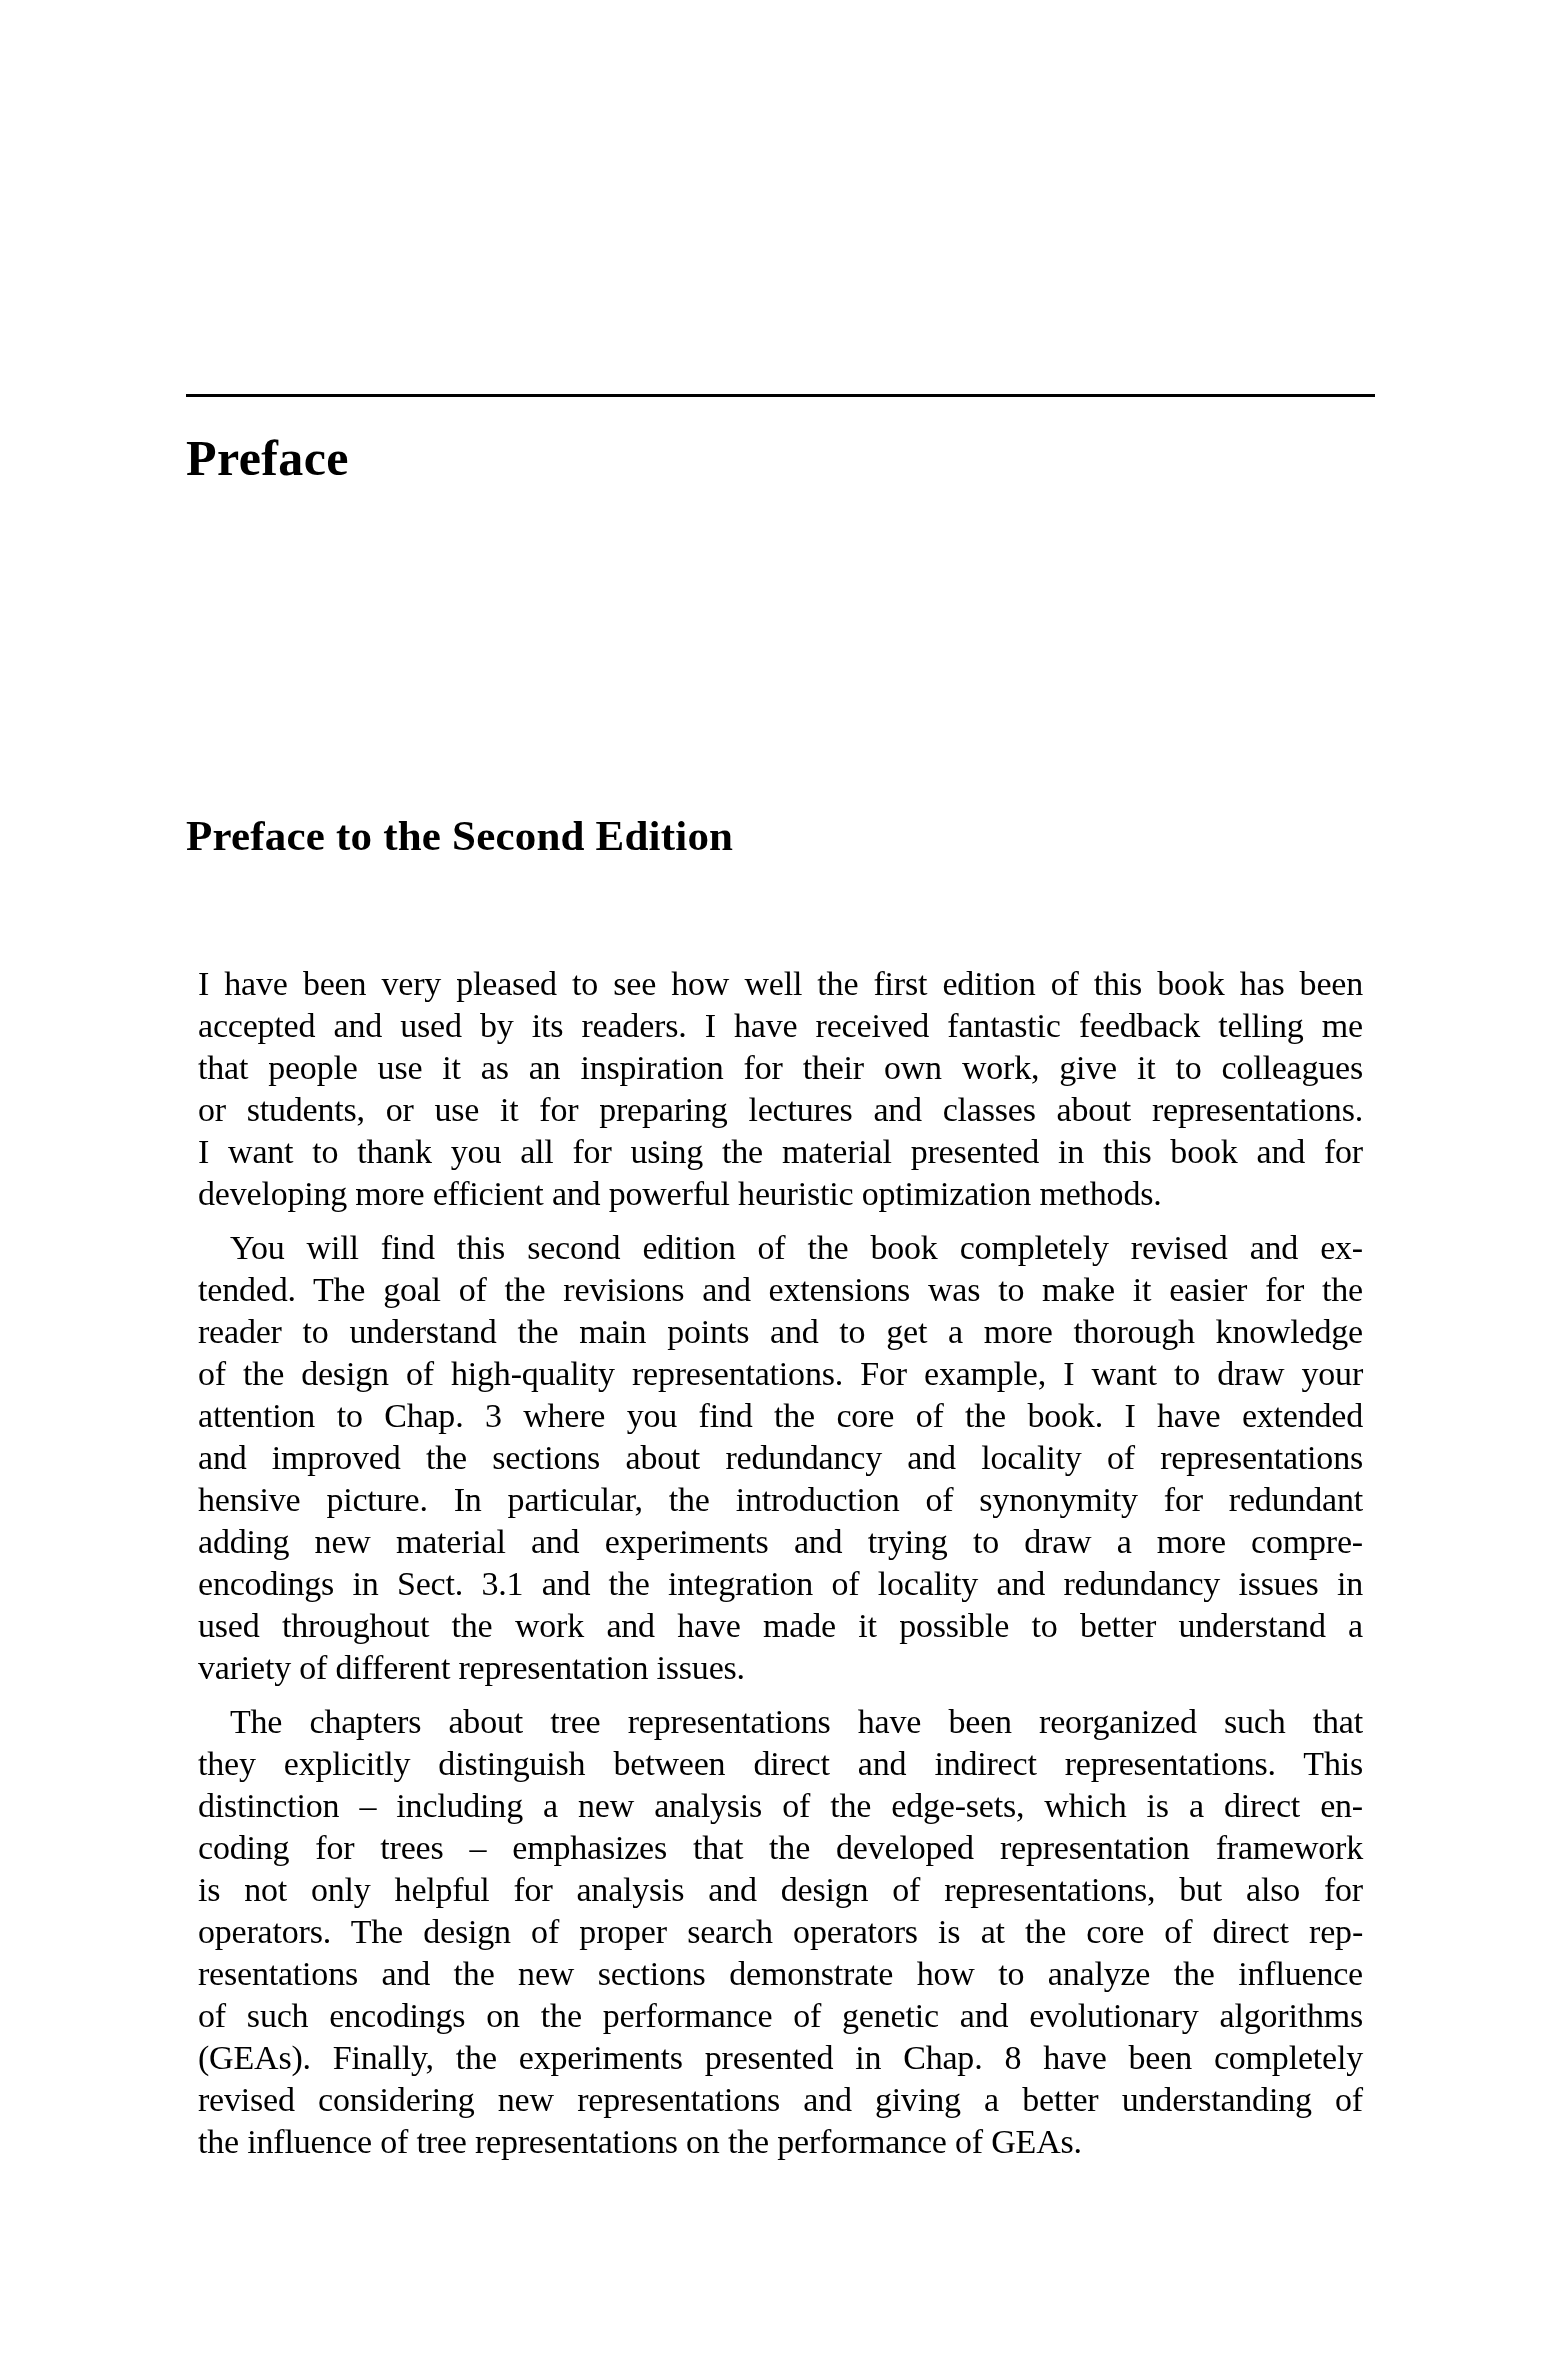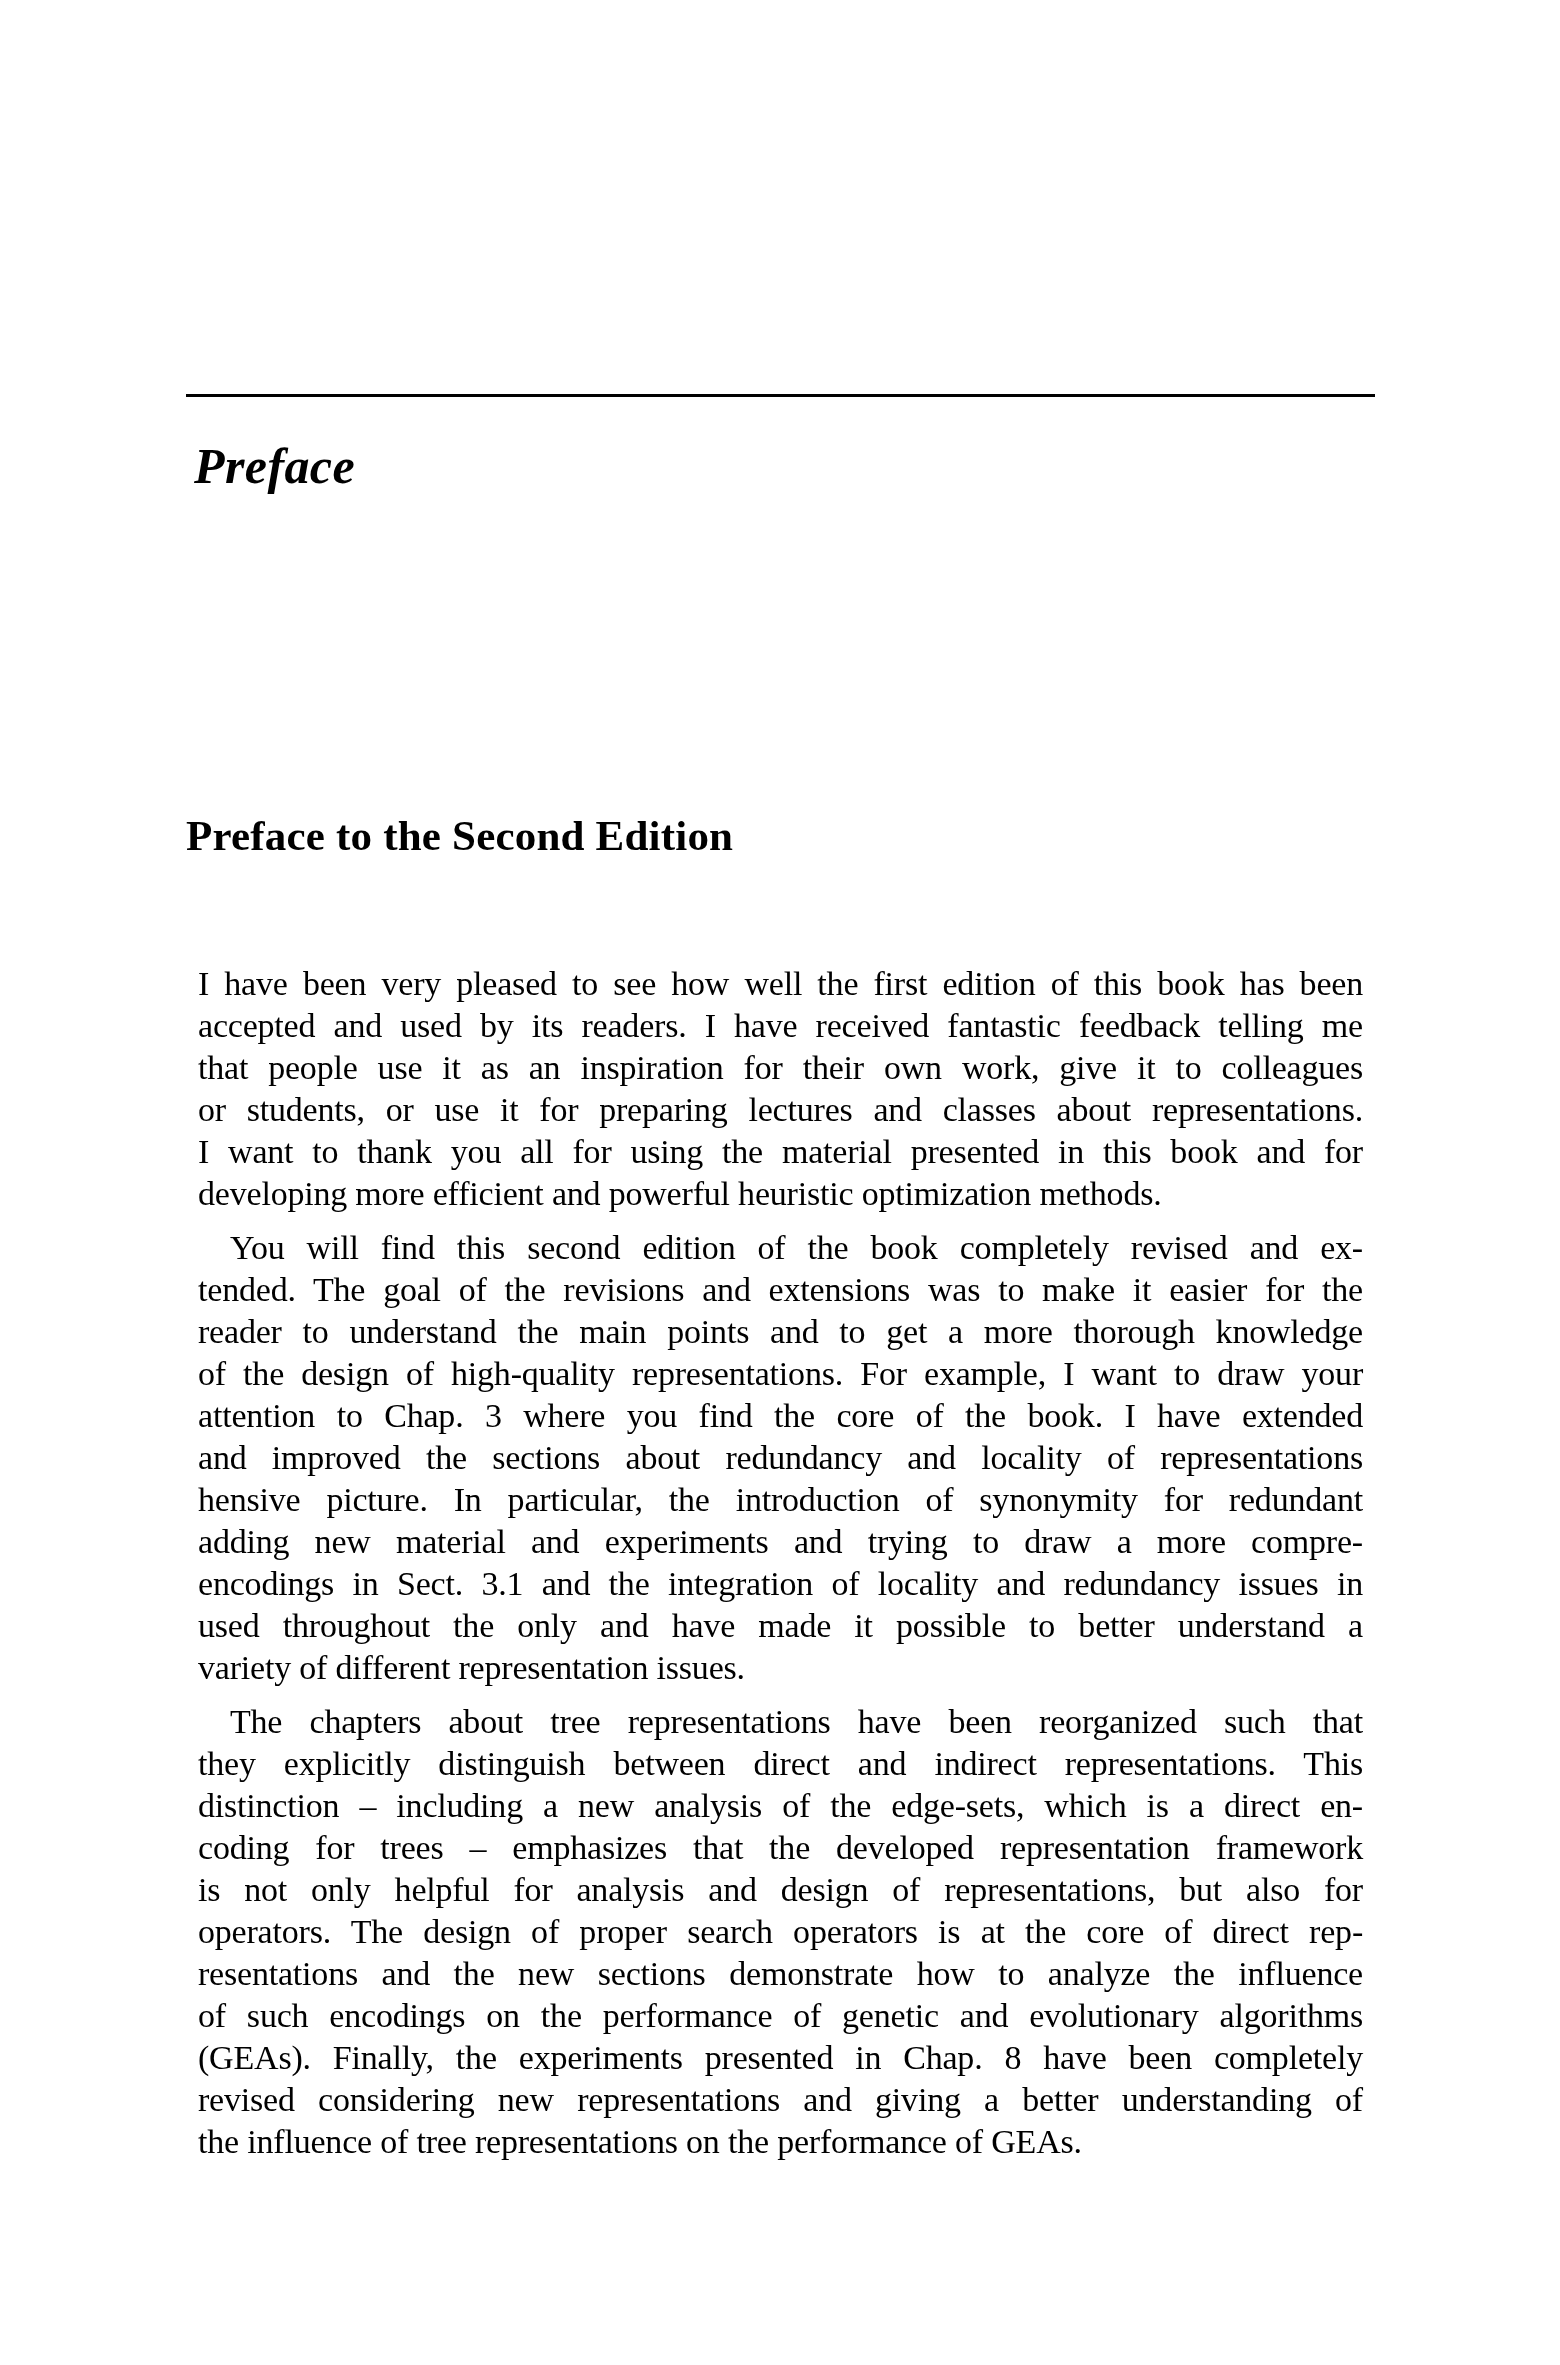--- a/index.html
+++ b/index.html
@@ -63,21 +63,21 @@
     text-indent: 32px;
   }
 </style>
 </head>
 <body>
 
 <div class="page">
 
   <div class="chapter-rule"></div>
 
-  <h1 class="text-block chapter-title" style="margin:8px; position:absolute;font-style:italic;">Preface</h1>
+  <h1 class="text-block chapter-title" style="margin:0; position:absolute;">Preface</h1>
 
   <h2 class="text-block section-heading" style="margin:0; position:absolute;">Preface to the Second Edition</h2>
 
   <div class="text-block body-text" style="position:absolute;">
       <div class="para">
         <div class="line">I have been very pleased to see how well the first edition of this book has been</div>
         <div class="line">accepted and used by its readers. I have received fantastic feedback telling me</div>
         <div class="line">that people use it as an inspiration for their own work, give it to colleagues</div>
         <div class="line">or students, or use it for preparing lectures and classes about representations.</div>
         <div class="line">I want to thank you all for using the material presented in this book and for</div>
@@ -86,21 +86,21 @@
       <div class="para">
         <div class="line indent">You will find this second edition of the book completely revised and ex-</div>
         <div class="line">tended. The goal of the revisions and extensions was to make it easier for the</div>
         <div class="line">reader to understand the main points and to get a more thorough knowledge</div>
         <div class="line">of the design of high-quality representations. For example, I want to draw your</div>
         <div class="line">attention to Chap. 3 where you find the core of the book. I have extended</div>
         <div class="line">and improved the sections about redundancy and locality of representations</div>
         <div class="line">hensive picture. In particular, the introduction of synonymity for redundant</div>
         <div class="line">adding new material and experiments and trying to draw a more compre-</div>
         <div class="line">encodings in Sect. 3.1 and the integration of locality and redundancy issues in</div>
-        <div class="line">used throughout the only and have made it possible to better understand a</div>
+        <div class="line">used throughout the work and have made it possible to better understand a</div>
         <div class="line para-end">variety of different representation issues.</div>
       </div>
       <div class="para">
         <div class="line indent">The chapters about tree representations have been reorganized such that</div>
         <div class="line">they explicitly distinguish between direct and indirect representations. This</div>
         <div class="line">distinction – including a new analysis of the edge-sets, which is a direct en-</div>
         <div class="line">coding for trees – emphasizes that the developed representation framework</div>
         <div class="line">is not only helpful for analysis and design of representations, but also for</div>
         <div class="line">operators. The design of proper search operators is at the core of direct rep-</div>
         <div class="line">resentations and the new sections demonstrate how to analyze the influence</div>

